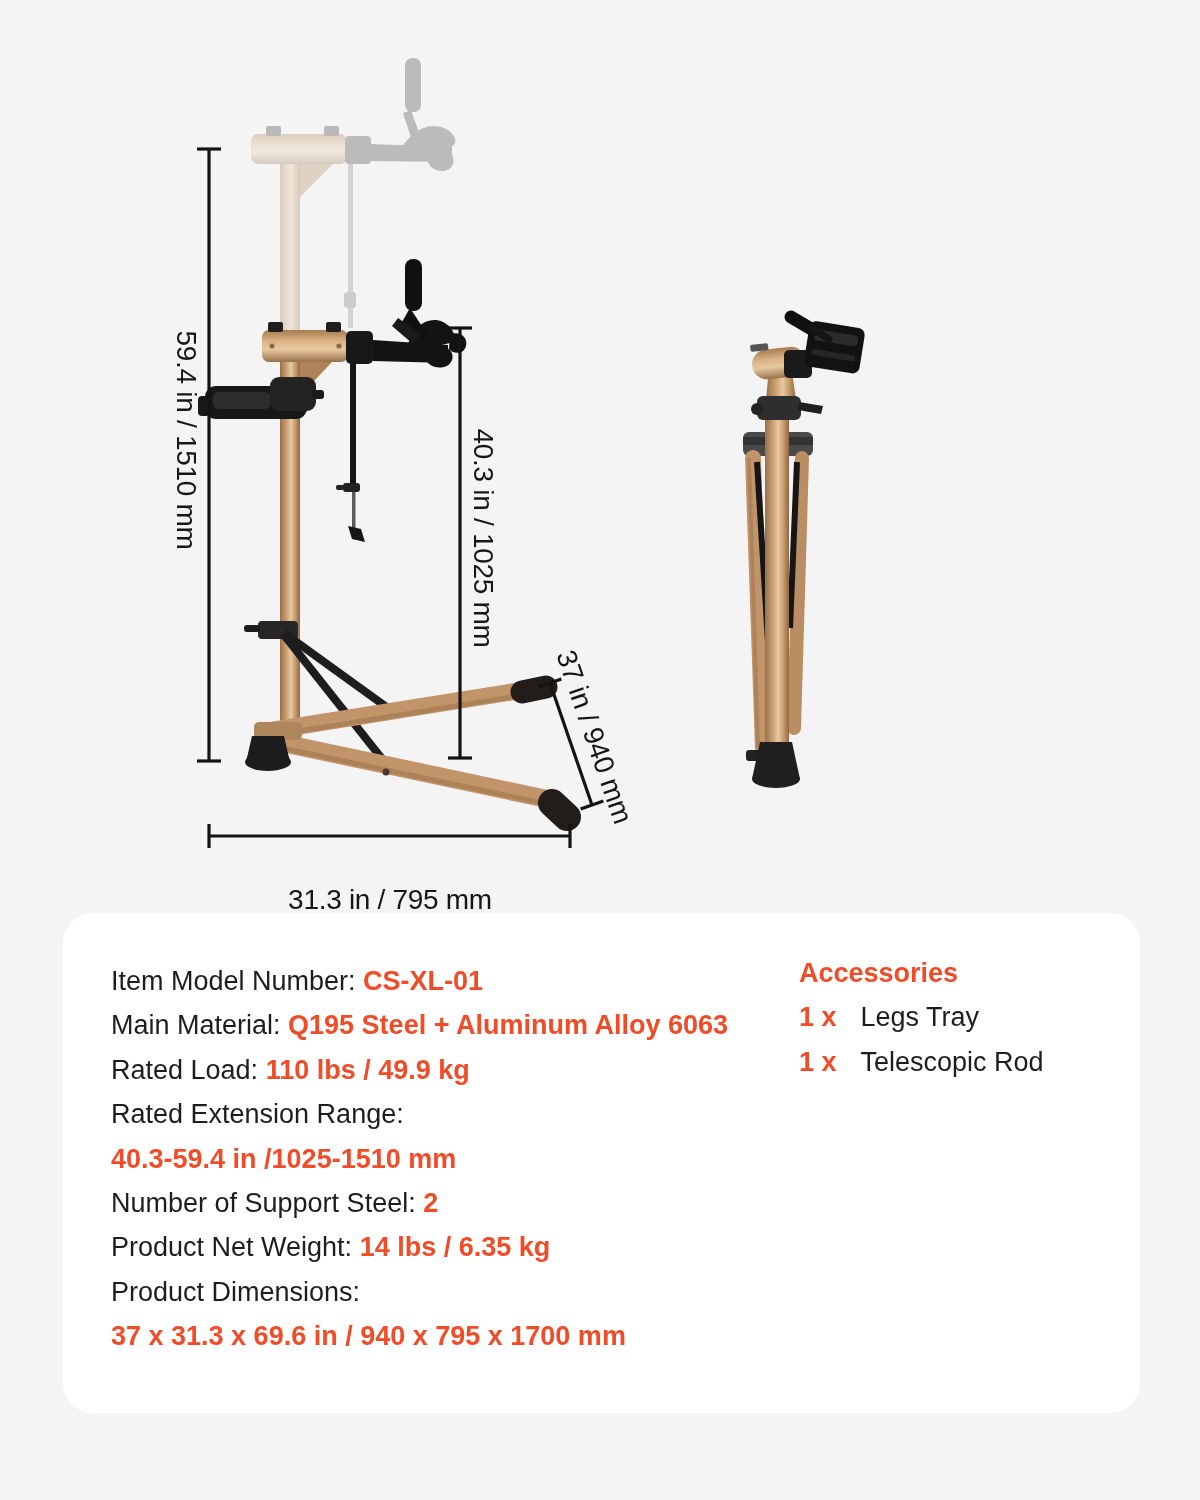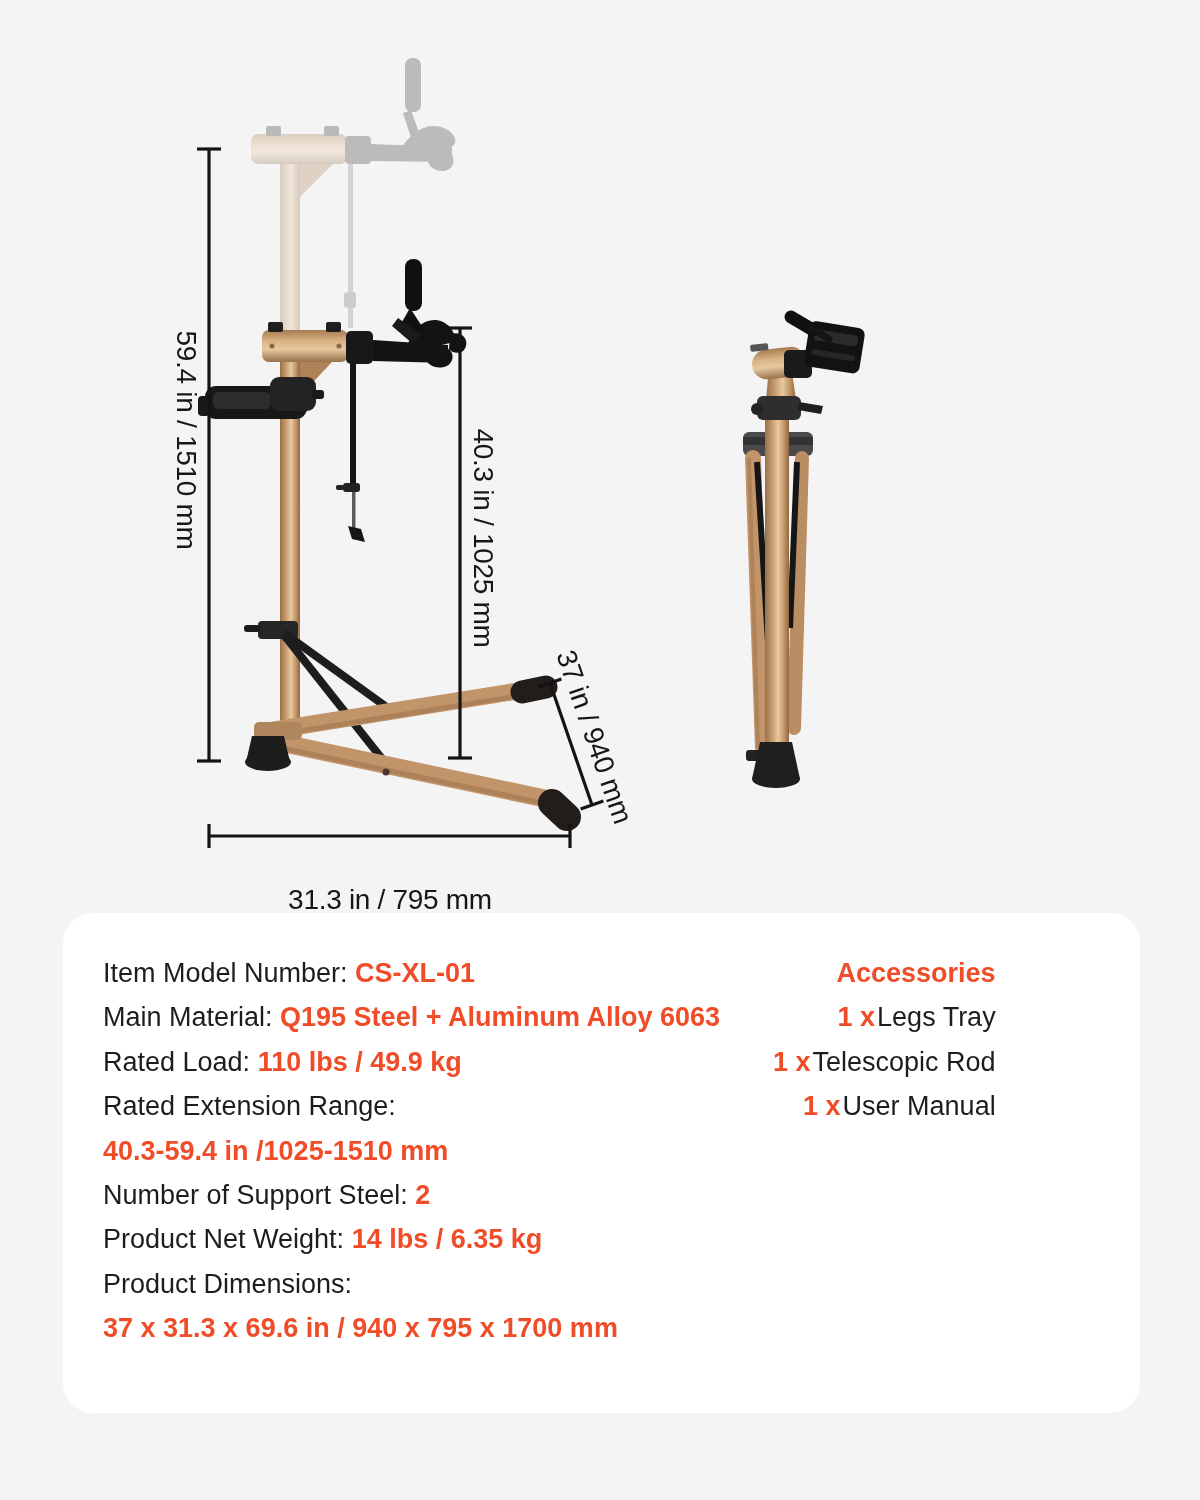--- a/index.html
+++ b/index.html
@@ -37,26 +37,26 @@
     background:var(--card);
     border-radius:30px;
   }
   .spec-col{
     position:absolute;
     top:38px;
     font-size:27px;
     line-height:44.4px;
     white-space:nowrap;
   }
-  .spec-col.left{left:40px;}
-  .spec-col.right{left:710px;text-align:right;}
+  .spec-col.left{left:48px;margin-top:8px;}
+  .spec-col.right{left:736px;}
   .spec-row .lbl{color:var(--ink);font-weight:400;}
   .spec-row .val{color:var(--accent);font-weight:700;}
   .acc-heading{color:var(--accent);font-weight:700;}
-  .acc-item .qty{color:var(--accent);font-weight:700;margin-right:2px;}
+  .acc-item .qty{color:var(--accent);font-weight:700;margin-right:24px;}
   .acc-item .name{color:var(--ink);}
 </style>
 </head>
 <body>
 
 <div class="diagram">
   <svg width="1200" height="910" viewBox="0 0 1200 910">
     <defs>
       <linearGradient id="goldH" x1="0" y1="0" x2="1" y2="0">
         <stop offset="0" stop-color="#97714a"></stop>
@@ -221,15 +221,14 @@
     <div class="spec-row"><span class="lbl">Number of Support Steel: </span><span class="val">2</span></div>
     <div class="spec-row"><span class="lbl">Product Net Weight: </span><span class="val">14 lbs / 6.35 kg</span></div>
     <div class="spec-row"><span class="lbl">Product Dimensions:</span><span class="val"></span></div>
     <div class="spec-row"><span class="lbl"></span><span class="val">37 x 31.3 x 69.6 in / 940 x 795 x 1700 mm</span></div>
   </div>
 
   <div class="spec-col right">
     <div class="acc-heading">Accessories</div>
     <div class="acc-item"><span class="qty">1 x</span><span class="name">Legs Tray</span></div>
     <div class="acc-item"><span class="qty">1 x</span><span class="name">Telescopic Rod</span></div>
-    <div class="acc-item"><span class="qty">1 x</span><span class="name">User Manual</span></div>
   </div>
 </div>
 
 </body></html>

